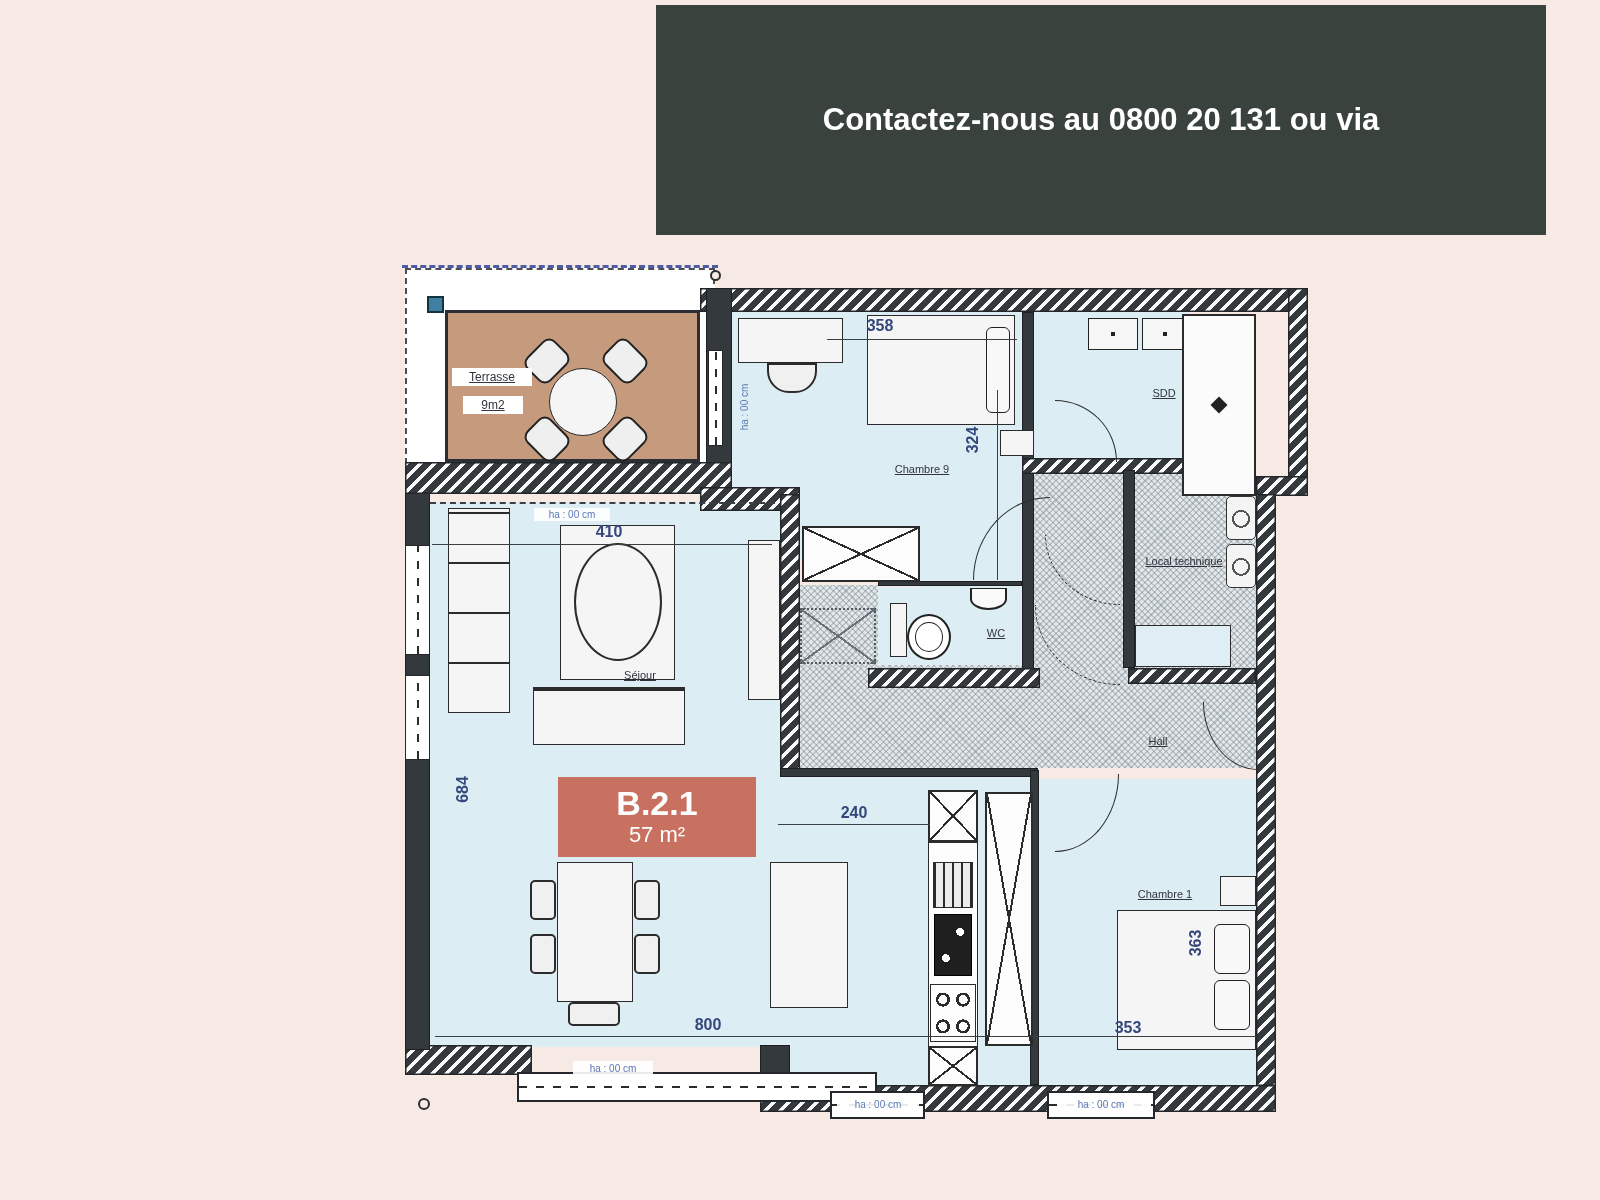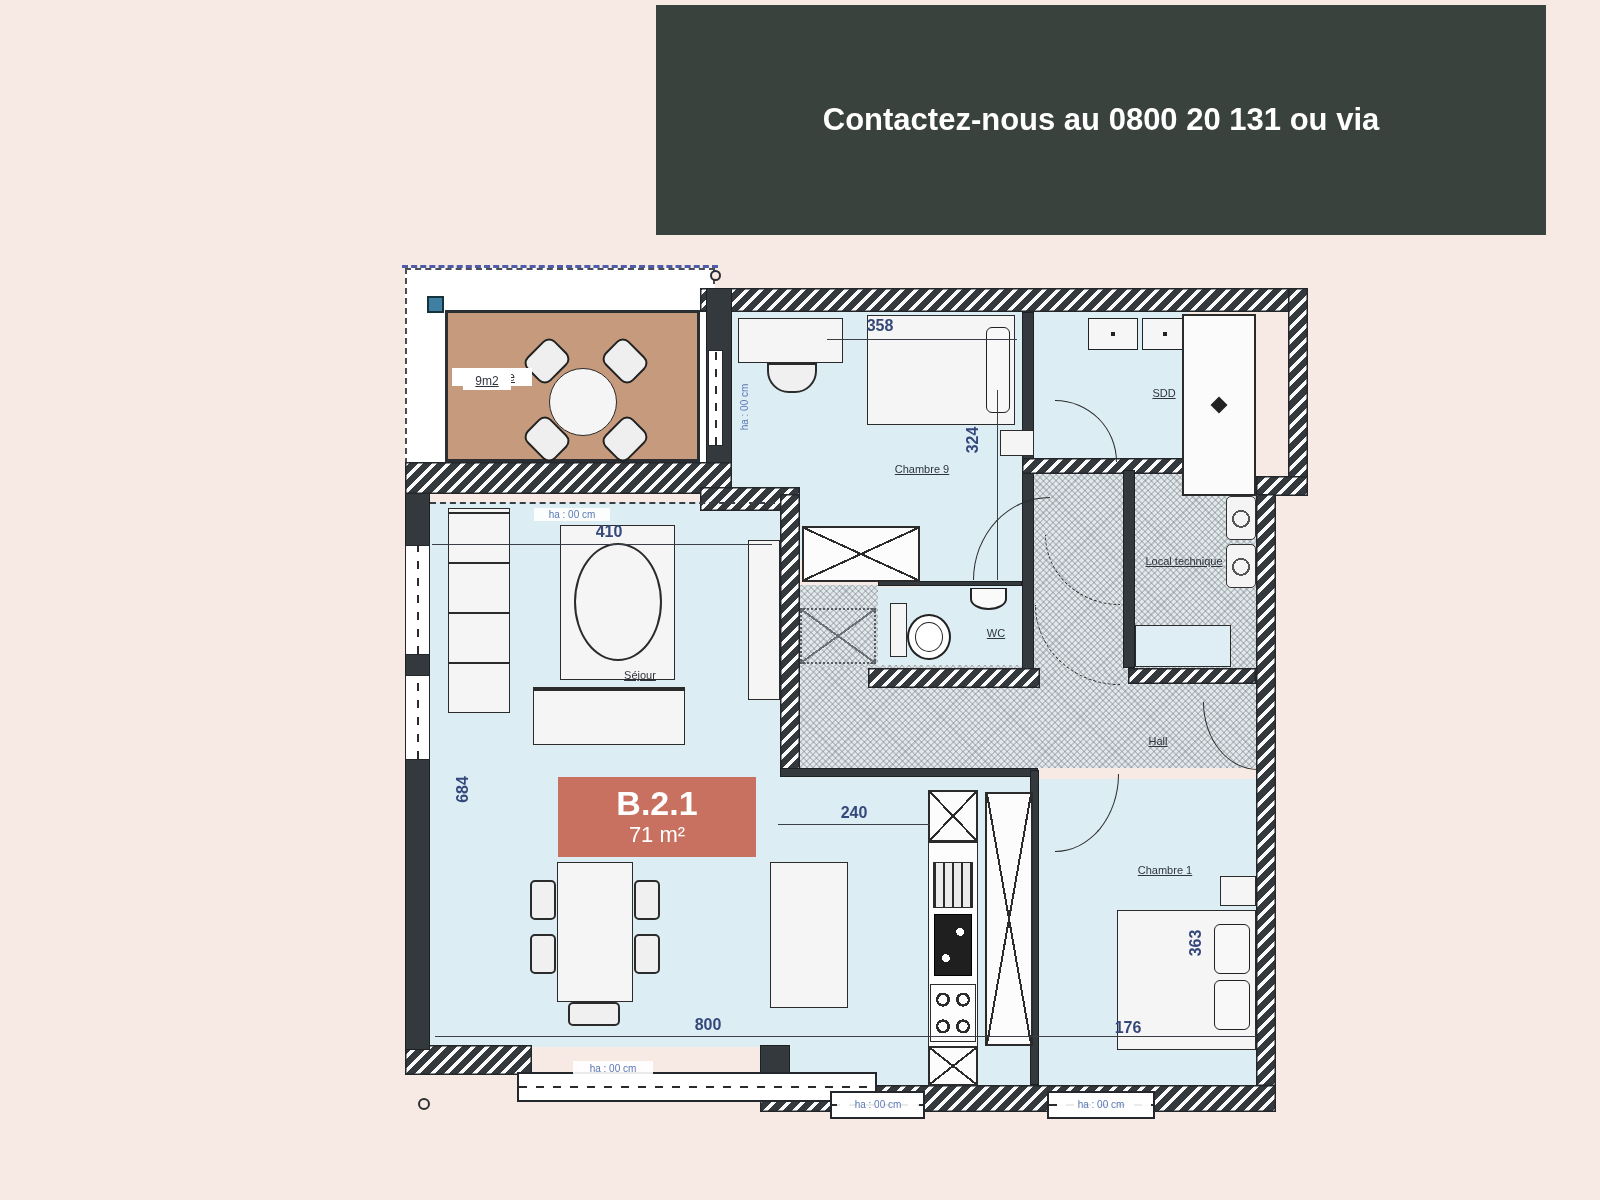--- a/index.html
+++ b/index.html
@@ -182,39 +182,39 @@
   <div class="pillow" style="left:814px;top:740px;width:36px;height:50px"></div>
   <div class="furn" style="left:820px;top:636px;width:36px;height:30px"></div>
 
   <div class="dline" style="left:30px;top:262px;width:345px;height:0"></div>
   <div class="line" style="left:32px;top:304px;width:340px;height:0"></div>
   <div class="line" style="left:378px;top:584px;width:152px;height:0"></div>
   <div class="line" style="left:35px;top:796px;width:822px;height:0"></div>
 
   <div id="unit" style="left:158px;top:537px;width:198px;height:80px">
     <span class="uid" style="position:static">B.2.1</span>
-    <span class="uarea" style="position:static">71 m²</span>
+    <span class="uarea" style="position:static">57 m²</span>
   </div>
 
   <div class="lbl" style="left:52px;top:128px;width:80px;height:18px;background:#fff;font-size:12px">Terrasse</div>
-  <div class="lbl" style="left:63px;top:132px;width:48px;height:18px;background:#fff;font-size:12px">9m2</div>
+  <div class="lbl" style="left:63px;top:156px;width:60px;height:18px;background:#fff;font-size:12px">9m2</div>
   <div class="lbl" style="left:486px;top:222px;width:72px;height:14px">Chambre 9</div>
   <div class="lbl" style="left:746px;top:146px;width:36px;height:14px">SDD</div>
   <div class="lbl" style="left:580px;top:386px;width:32px;height:13px">WC</div>
   <div class="lbl" style="left:733px;top:314px;width:102px;height:14px">Local technique</div>
   <div class="lbl" style="left:738px;top:494px;width:40px;height:14px">Hall</div>
   <div class="lbl" style="left:210px;top:428px;width:60px;height:14px">Séjour</div>
-  <div class="lbl" style="left:725px;top:623px;width:80px;height:14px">Chambre 1</div>
+  <div class="lbl" style="left:725px;top:647px;width:80px;height:14px">Chambre 1</div>
 
   <div class="dim" style="left:450px;top:76px;width:60px;height:20px">358</div>
   <div class="dim rot" style="left:551px;top:192px;width:44px;height:16px">324</div>
   <div class="dim" style="left:183px;top:283px;width:52px;height:18px">410</div>
   <div class="dim" style="left:428px;top:564px;width:52px;height:18px">240</div>
   <div class="dim" style="left:282px;top:776px;width:52px;height:18px">800</div>
-  <div class="dim" style="left:700px;top:779px;width:56px;height:17px">176</div>
+  <div class="dim" style="left:700px;top:779px;width:56px;height:17px">353</div>
   <div class="dim rot" style="left:774px;top:695px;width:44px;height:16px">363</div>
   <div class="dim rot" style="left:39px;top:541px;width:46px;height:17px">684</div>
 
   <div class="ann" style="left:134px;top:268px;width:76px;height:13px">ha : 00 cm</div>
   <div class="ann rot" style="left:309px;top:161px;width:70px;height:12px;background:transparent">ha : 00 cm</div>
   <div class="ann" style="left:173px;top:821px;width:80px;height:14px">ha : 00 cm</div>
   <div class="ann" style="left:437px;top:857px;width:82px;height:14px">ha : 00 cm</div>
   <div class="ann" style="left:660px;top:857px;width:82px;height:14px">ha : 00 cm</div>
 
 </div>

